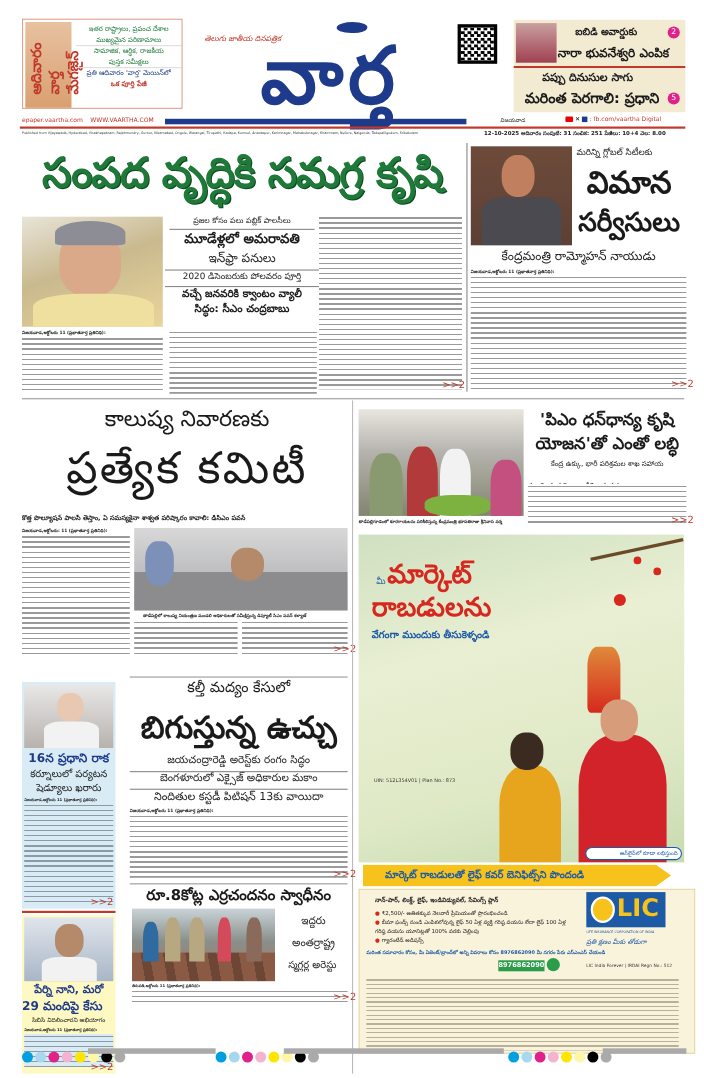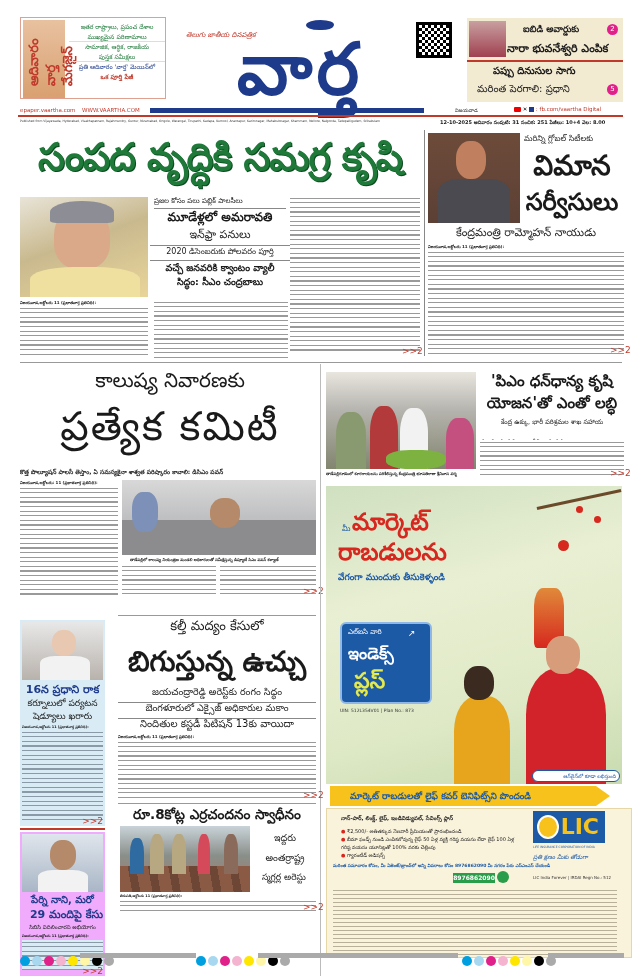--- a/index.html
+++ b/index.html
@@ -40,21 +40,21 @@
 
 <div class="abs" style="left:467px;top:18px;width:156px;height:42px;background:#f3ead2">
   <div class="abs photo" style="left:2px;top:3px;width:37px;height:36px;background:linear-gradient(#c8a0a0,#a04050)"></div>
   <div class="abs" style="left:56px;top:6px;font-size:9px;font-weight:bold">ఐబిడి అవార్డుకు</div>
   <div class="abs" style="left:140px;top:6px;width:11px;height:11px;border-radius:50%;background:#e0218a;color:#fff;font-size:7px;text-align:center;line-height:11px">2</div>
   <div class="abs" style="left:40px;top:24px;font-size:11px;font-weight:bold">నారా భువనేశ్వరి ఎంపిక</div>
 </div>
 <div class="abs" style="left:467px;top:60px;width:156px;height:2px;background:#c0392b"></div>
 <div class="abs" style="left:467px;top:62px;width:156px;height:40px;background:#f3ead2">
   <div class="abs" style="left:26px;top:3px;font-size:10px;font-weight:bold">పప్పు దినుసుల సాగు</div>
-  <div class="abs" style="left:10px;top:21px;font-size:10px;font-weight:normal">మరింత పెరగాలి: ప్రధాని</div>
+  <div class="abs" style="left:10px;top:21px;font-size:13px;font-weight:bold">మరింత పెరగాలి: ప్రధాని</div>
   <div class="abs" style="left:140px;top:22px;width:11px;height:11px;border-radius:50%;background:#e0218a;color:#fff;font-size:7px;text-align:center;line-height:11px">5</div>
 </div>
 
 <div class="abs" style="left:20px;top:107px;font-size:5.5px;color:#c0392b">epaper.vaartha.com</div>
 <div class="abs" style="left:82px;top:107px;font-size:5.5px;color:#c0392b">WWW.VAARTHA.COM</div>
 <div class="abs" style="left:455px;top:107px;font-size:5px">విజయవాడ</div>
 <div class="abs" style="left:514px;top:106px;font-size:5.5px;color:#c0392b;white-space:nowrap">
   <span style="display:inline-block;width:7px;height:5px;background:#e00;border-radius:1px;vertical-align:middle"></span>
   <span style="color:#000">✕</span>
   <span style="display:inline-block;width:5px;height:5px;background:#1e3a8a;vertical-align:middle"></span>
@@ -65,21 +65,21 @@
 <div class="abs" style="left:440px;top:119px;font-size:5px;font-weight:bold;white-space:nowrap">12-10-2025 ఆదివారం సంపుటి: 31 సంచిక: 251 పేజీలు: 10+4 వెల: 8.00</div>
 
 <div class="abs" style="left:20px;top:131px;width:400px;height:52px;font-size:38px;line-height:52px;font-weight:bold;color:#1f7a3a;text-align:center;white-space:nowrap;letter-spacing:-1px;text-shadow:1px 1px 0 #0d4a20">సంపద వృద్ధికి సమగ్ర కృషి</div>
 
 <div class="abs photo" style="left:20px;top:197px;width:128px;height:100px;background:linear-gradient(160deg,#e8e4d8 0%,#c9b98e 45%,#e9d59a 100%)">
   <div class="abs" style="left:34px;top:10px;width:56px;height:62px;border-radius:45% 45% 40% 40%;background:#d9a98a"></div>
   <div class="abs" style="left:30px;top:4px;width:64px;height:22px;border-radius:50% 50% 10% 10%;background:#8d8d96"></div>
   <div class="abs" style="left:10px;top:70px;width:110px;height:30px;background:#efe0a0;border-radius:40% 40% 0 0"></div>
 </div>
 
-<div class="abs" style="left:154px;top:197px;width:132px;text-align:left;font-size:7px;border-bottom:1px solid #888;padding-bottom:2px">ప్రజల కోసం పలు పబ్లిక్ పాలసీలు</div>
+<div class="abs" style="left:154px;top:197px;width:132px;text-align:center;font-size:7px;border-bottom:1px solid #888;padding-bottom:2px">ప్రజల కోసం పలు పబ్లిక్ పాలసీలు</div>
 <div class="abs" style="left:150px;top:210px;width:140px;text-align:center;font-size:12px;font-weight:bold">మూడేళ్లలో అమరావతి</div>
 <div class="abs" style="left:150px;top:228px;width:140px;text-align:center;font-size:11px;border-bottom:1px solid #888;padding-bottom:2px">ఇన్‌ఫ్రా పనులు</div>
 <div class="abs" style="left:150px;top:247px;width:140px;text-align:center;font-size:8px;border-bottom:1px solid #888;padding-bottom:2px">2020 డిసెంబరుకు పోలవరం పూర్తి</div>
 <div class="abs" style="left:150px;top:262px;width:140px;text-align:center;font-size:9.5px;font-weight:bold">వచ్చే జనవరికి క్వాంటం వ్యాలీ</div>
 <div class="abs" style="left:150px;top:276px;width:140px;text-align:center;font-size:9.5px;font-weight:bold">సిద్ధం: సీఎం చంద్రబాబు</div>
 
 <div class="abs" style="left:20px;top:300px;font-size:4px;font-weight:bold;white-space:nowrap">విజయవాడ,అక్టోబరు 11 (ప్రభాతవార్త ప్రతినిధి):</div>
 <div class="abs filler" style="left:20px;top:306px;width:128px;height:52px"></div>
 <div class="abs filler" style="left:154px;top:300px;width:134px;height:58px"></div>
 <div class="abs filler" style="left:290px;top:196px;width:130px;height:158px"></div>
@@ -131,26 +131,20 @@
 <div class="abs" style="left:480px;top:418px;width:144px;text-align:center;font-size:6.5px;white-space:nowrap">కేంద్ర ఉక్కు, భారీ పరిశ్రమల శాఖ సహాయ</div>
 <div class="abs" style="left:480px;top:438px;width:144px;font-size:6.5px;white-space:nowrap">మంత్రి భూపతి రాజు శ్రీనివాస వర్మ</div>
 <div class="abs filler" style="left:480px;top:440px;width:144px;height:38px"></div>
 <div class="more" style="left:610px;top:468px;right:auto">&gt;&gt;2</div>
 
 <div class="abs" style="left:326px;top:486px;width:296px;height:298px;background:linear-gradient(165deg,#cfe0c0 0%,#e9efd3 35%,#dfe9c6 70%,#c8dbb0 100%);overflow:hidden">
   <div class="abs" style="left:16px;top:38px;font-size:8px;color:#1c5aa6">మీ</div>
   <div class="abs" style="left:12px;top:52px;font-size:24px;font-weight:bold;color:#d6281e;white-space:nowrap">రాబడులను</div>
   <div class="abs" style="left:26px;top:22px;font-size:24px;font-weight:bold;color:#d6281e;white-space:nowrap">మార్కెట్</div>
   <div class="abs" style="left:12px;top:86px;font-size:9px;font-weight:bold;color:#1c5aa6;white-space:nowrap">వేగంగా ముందుకు తీసుకెళ్ళండి</div>
-  <div class="abs" style="left:14px;top:136px;width:92px;height:82px;border-radius:6px;background:#1c5aa6;border:2px solid #8fb8e8">
-    <div class="abs" style="left:6px;top:4px;font-size:7px;color:#fff;white-space:nowrap">ఎల్‌ఐసి వారి</div>
-    <div class="abs" style="left:66px;top:4px;font-size:9px;color:#fff">↗</div>
-    <div class="abs" style="left:6px;top:20px;font-size:16px;font-weight:bold;color:#fff;white-space:nowrap">ఇండెక్స్</div>
-    <div class="abs" style="left:12px;top:44px;font-size:22px;font-weight:bold;color:#e6e94a;white-space:nowrap">ప్లస్</div>
-  </div>
   <div class="abs" style="left:14px;top:222px;font-size:4.5px;color:#333;white-space:nowrap">UIN: 512L354V01 | Plan No.: 873</div>
 
   <div class="abs" style="left:210px;top:12px;width:86px;height:3px;background:#6b4a2a;transform:rotate(-12deg)"></div>
   <div class="abs" style="left:232px;top:54px;width:11px;height:11px;border-radius:50%;background:#d6281e"></div>
   <div class="abs" style="left:250px;top:20px;width:7px;height:7px;border-radius:50%;background:#d6281e"></div>
   <div class="abs" style="left:268px;top:30px;width:7px;height:7px;border-radius:50%;background:#d6281e"></div>
 
   <div class="abs" style="left:208px;top:102px;width:30px;height:60px;border-radius:30% 30% 10% 10%;background:linear-gradient(#e08a3a,#d6281e)"></div>
   <div class="abs" style="left:200px;top:182px;width:80px;height:116px;border-radius:40% 40% 0 0;background:#d2232a"></div>
   <div class="abs" style="left:220px;top:150px;width:34px;height:38px;border-radius:45%;background:#d79d7a"></div>
@@ -184,27 +178,27 @@
   </div>
   <div class="abs" style="left:0;top:63px;width:85px;text-align:center;font-size:11px;font-weight:bold;color:#1e3a8a;white-space:nowrap">16న ప్రధాని రాక</div>
   <div class="abs" style="left:0;top:78px;width:85px;text-align:center;font-size:9px;white-space:nowrap">కర్నూలులో పర్యటన</div>
   <div class="abs" style="left:0;top:91px;width:85px;text-align:center;font-size:9px;white-space:nowrap">షెడ్యూలు ఖరారు</div>
   <div class="abs" style="left:2px;top:105px;width:81px;font-size:3.5px;font-weight:bold;white-space:nowrap;overflow:hidden">విజయవాడ,అక్టోబరు 11 (ప్రభాతవార్త ప్రతినిధి):</div>
   <div class="abs filler" style="left:2px;top:110px;width:81px;height:90px;background:repeating-linear-gradient(#d9ecf6 0 1.6px,#8a9aa6 1.6px 2.8px,#d9ecf6 2.8px 4.6px)"></div>
   <div class="more">&gt;&gt;2</div>
 </div>
 <div class="hr" style="left:20px;top:828px;width:85px;height:2px;background:#c0392b"></div>
 
-<div class="abs" style="left:20px;top:832px;width:85px;height:144px;background:#f0abfc">
+<div class="abs" style="left:20px;top:832px;width:85px;height:144px;background:#fef9c3">
   <div class="abs photo" style="left:2px;top:2px;width:81px;height:58px;background:linear-gradient(#dfe5ec,#a9b6c6)">
     <div class="abs" style="left:28px;top:6px;width:26px;height:30px;border-radius:45%;background:#b48a6a"></div>
     <div class="abs" style="left:16px;top:36px;width:50px;height:22px;background:#f2f2f2;border-radius:30% 30% 0 0"></div>
   </div>
   <div class="abs" style="left:0;top:62px;width:85px;text-align:center;font-size:10px;font-weight:bold;color:#1e3a8a;white-space:nowrap">పేర్ని నాని, మరో</div>
-  <div class="abs" style="left:0;top:76px;width:83px;text-align:right;font-size:11px;font-weight:bold;color:#1e3a8a;white-space:nowrap">29 మందిపై కేసు</div>
+  <div class="abs" style="left:0;top:76px;width:83px;text-align:left;font-size:11px;font-weight:bold;color:#1e3a8a;white-space:nowrap">29 మందిపై కేసు</div>
   <div class="abs" style="left:0;top:92px;width:85px;text-align:center;font-size:5.5px;white-space:nowrap">సిబిసి విదిలించారని అభియోగం</div>
   <div class="abs" style="left:2px;top:102px;width:81px;font-size:3.5px;font-weight:bold;white-space:nowrap;overflow:hidden">విజయవాడ,అక్టోబరు 11 (ప్రభాతవార్త ప్రతినిధి):</div>
   <div class="abs filler" style="left:2px;top:108px;width:81px;height:30px;background:repeating-linear-gradient(#d9ecf6 0 1.6px,#8a9aa6 1.6px 2.8px,#d9ecf6 2.8px 4.6px)"></div>
   <div class="more">&gt;&gt;2</div>
 </div>
 
 <div class="hr" style="left:118px;top:615px;width:198px;background:#999"></div>
 <div class="abs" style="left:118px;top:618px;width:198px;text-align:center;font-size:13px;white-space:nowrap">కల్తీ మద్యం కేసులో</div>
 <div class="abs" style="left:118px;top:640px;width:198px;text-align:center;font-size:28px;line-height:44px;font-weight:bold;white-space:nowrap">బిగుస్తున్న ఉచ్చు</div>
 <div class="abs" style="left:118px;top:686px;width:198px;text-align:center;font-size:9.5px;border-bottom:1px solid #888;padding-bottom:2px;white-space:nowrap">జయచంద్రారెడ్డి అరెస్ట్‌కు రంగం సిద్ధం</div>

